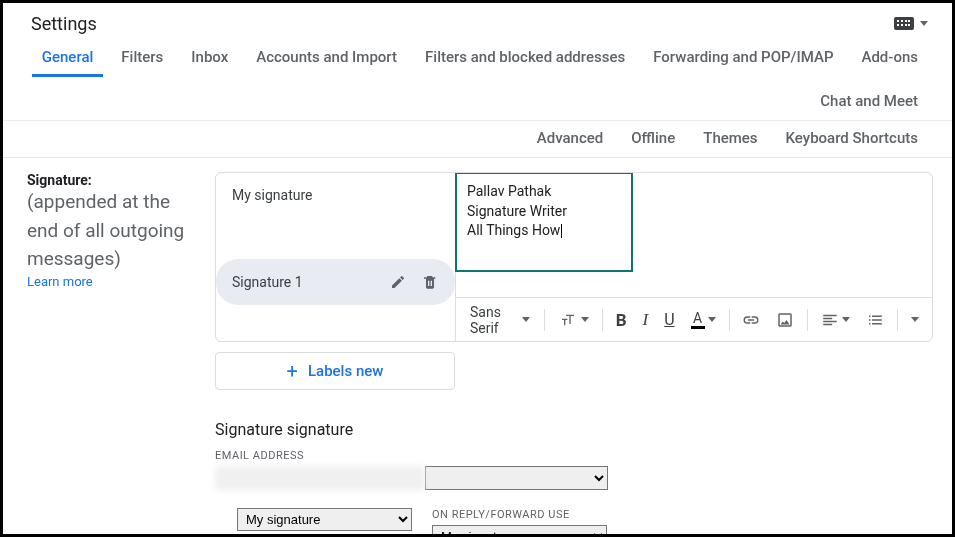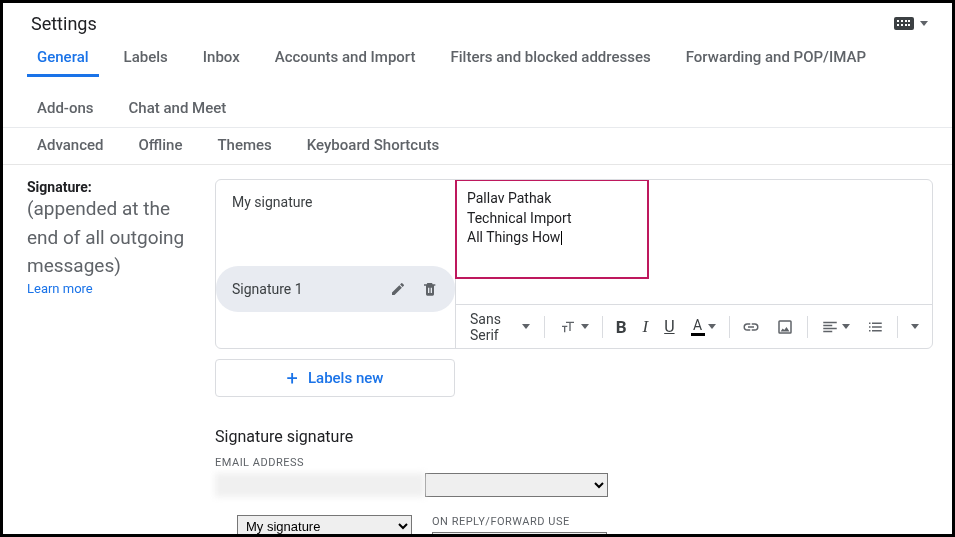--- a/index.html
+++ b/index.html
@@ -47,23 +47,24 @@
     gap: 1px;
   }
   .keyboard-dot {
     background: #fff;
     width: 2px;
     height: 2px;
   }
   .tabs {
     display: flex;
     flex-wrap: wrap;
-    gap: 15px;
+    gap: 8px;
     padding: 0 24px;
     border-bottom: 1px solid #e8eaed;
+    justify-content: flex-end;
   }
   .tab {
     padding: 8px 10px;
     font-size: 15px;
     color: #5f6368;
     font-weight: 500;
     cursor: pointer;
     border-bottom: 3px solid transparent;
     margin-bottom: -1px;
   }
@@ -148,23 +149,23 @@
     flex-direction: column;
   }
   .editor-area {
     flex: 1;
     position: relative;
   }
   .editor-highlight {
     position: absolute;
     top: -1px;
     left: -1px;
-    width: 194px;
+    width: 178px;
     height: 100px;
-    border: 2px solid #be185d;
+    border: 2px solid #0f766e;
     padding: 8px 10px;
     font-size: 14px;
     line-height: 1.4;
     color: #202124;
   }
   .cursor-line::after {
     content: '';
     display: inline-block;
     width: 1px;
     height: 14px;
@@ -286,21 +287,21 @@
           <div class="keyboard-dot"></div>
           <div class="keyboard-dot"></div>
       </div>
     </div>
     <div class="caret-down"></div>
   </div>
 </div>
 
 <div class="tabs" id="tabs-row1">
     <div class="tab active">General</div>
-    <div class="tab">Labels</div>
+    <div class="tab">Filters</div>
     <div class="tab">Inbox</div>
     <div class="tab">Accounts and Import</div>
     <div class="tab">Filters and blocked addresses</div>
     <div class="tab">Forwarding and POP/IMAP</div>
     <div class="tab">Add-ons</div>
     <div class="tab">Chat and Meet</div>
   </div>
 <div class="tabs" id="tabs-row2" style="border-bottom:1px solid #e6e6e6;">
     <div class="tab">Advanced</div>
     <div class="tab">Offline</div>
@@ -335,21 +336,21 @@
                   <path fill="currentColor" d="M6 7h12v13a2 2 0 0 1-2 2H8a2 2 0 0 1-2-2V7zm3-4h6l1 2h4v2H3V5h4l1-2zM9 10v8h2v-8H9zm4 0v8h2v-8h-2z"></path>
                 </svg>
             </div>
           </div>
         </div>
       </div>
       <div class="editor-pane">
         <div class="editor-area">
           <div class="editor-highlight">
             <div>Pallav Pathak</div>
-            <div>Technical Import</div>
+            <div>Signature Writer</div>
             <div class="cursor-line">All Things How</div>
           </div>
         </div>
         <div class="toolbar">
           <div class="tb-btn tb-font">
             <span>Sans Serif</span>
             <div class="caret-down"></div>
           </div>
           <div class="tb-sep"></div>
           <div class="tb-btn">

